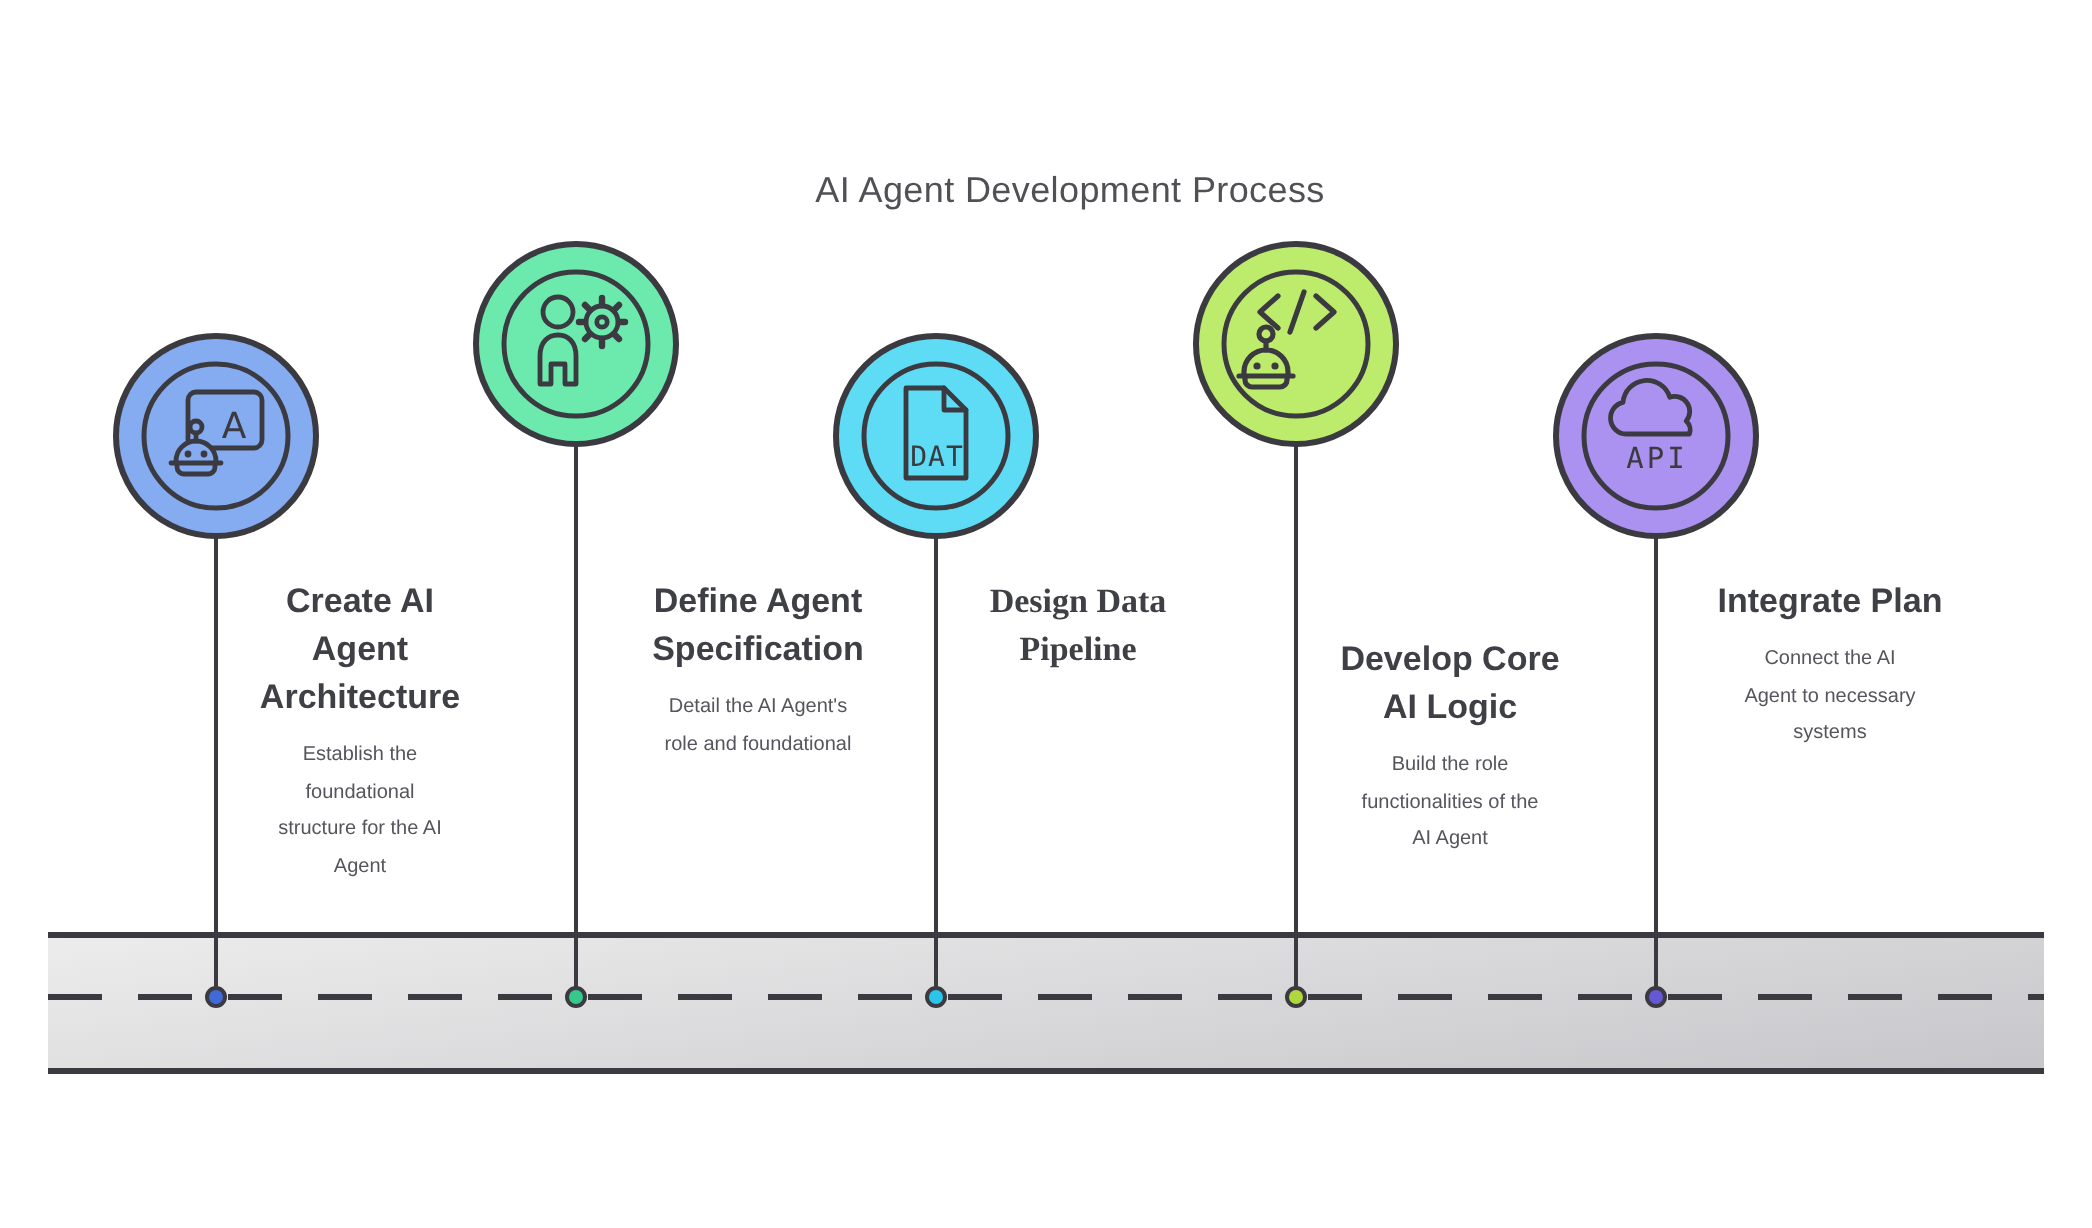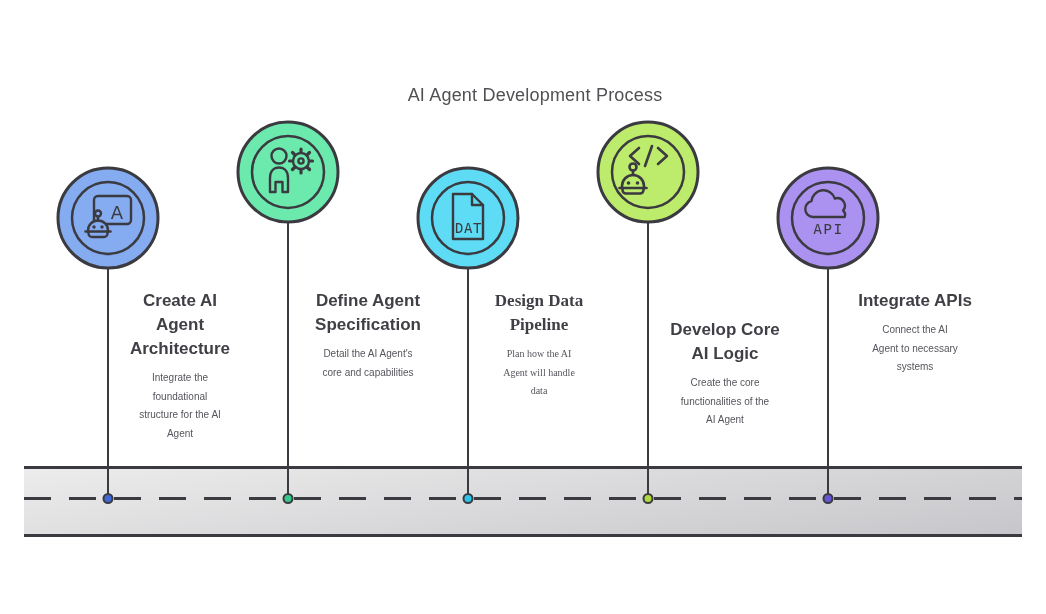--- a/index.html
+++ b/index.html
@@ -156,45 +156,42 @@
   <div class="dot" style="left: 108px; top: 493px; background: rgb(65, 105, 216);"></div>
   <div class="dot" style="left: 288px; top: 493px; background: rgb(53, 201, 139);"></div>
   <div class="dot" style="left: 468px; top: 493px; background: rgb(43, 196, 234);"></div>
   <div class="dot" style="left: 648px; top: 493px; background: rgb(175, 216, 63);"></div>
   <div class="dot" style="left: 828px; top: 493px; background: rgb(102, 88, 213);"></div>
 
   <div class="textblock" style="left:95px;">
     <h2 class="step-heading">Create AI
 Agent
 Architecture</h2>
-    <p class="step-desc">Integrate the
+    <p class="step-desc">Establish the
 foundational
 structure for the AI
 Agent</p>
   </div>
-  <div class="textblock" style="left:283px;">
+  <div class="textblock" style="left:294px;">
     <h2 class="step-heading">Define Agent
 Specification</h2>
     <p class="step-desc">Detail the AI Agent's
-core and capabilities</p>
+role and foundational</p>
   </div>
   <div class="textblock" style="left:454px;font-family:Liberation Serif, serif;">
     <h2 class="step-heading">Design Data
 Pipeline</h2>
-    <p class="step-desc">Plan how the AI
-Agent will handle
-data</p>
   </div>
   <div class="textblock" style="left:640px;margin-top:29px;">
     <h2 class="step-heading">Develop Core
 AI Logic</h2>
-    <p class="step-desc">Create the core
+    <p class="step-desc">Build the role
 functionalities of the
 AI Agent</p>
   </div>
   <div class="textblock" style="left:830px;">
-    <h2 class="step-heading">Integrate APIs</h2>
+    <h2 class="step-heading">Integrate Plan</h2>
     <p class="step-desc">Connect the AI
 Agent to necessary
 systems</p>
   </div>
 
 </div>
 
 </body></html>

